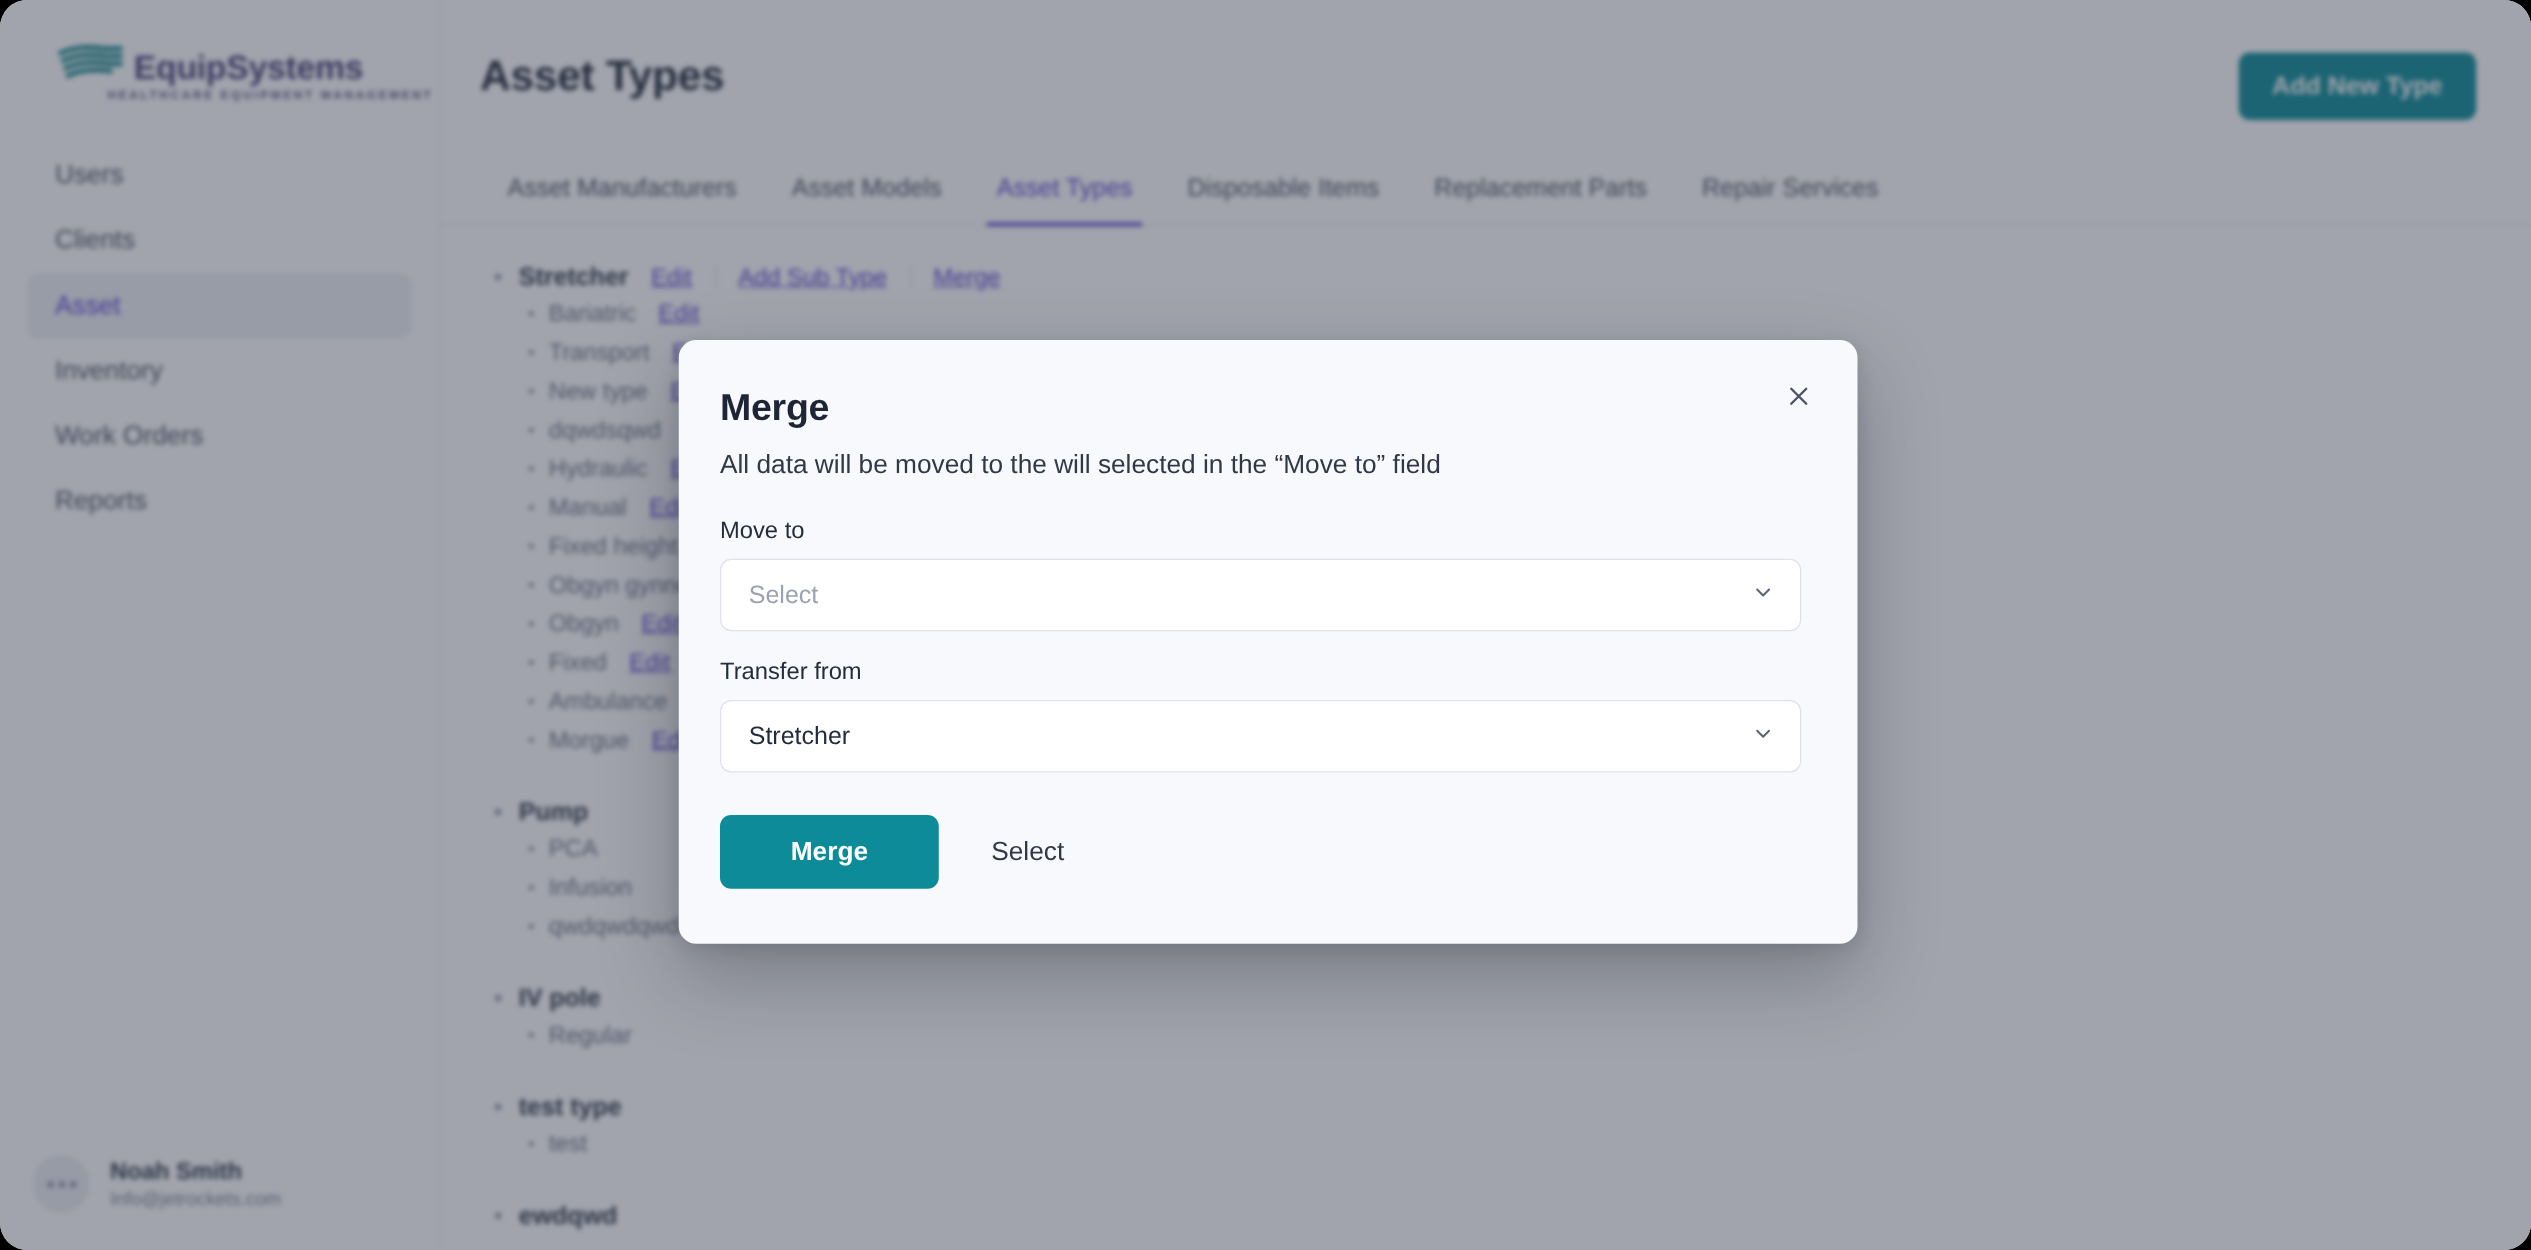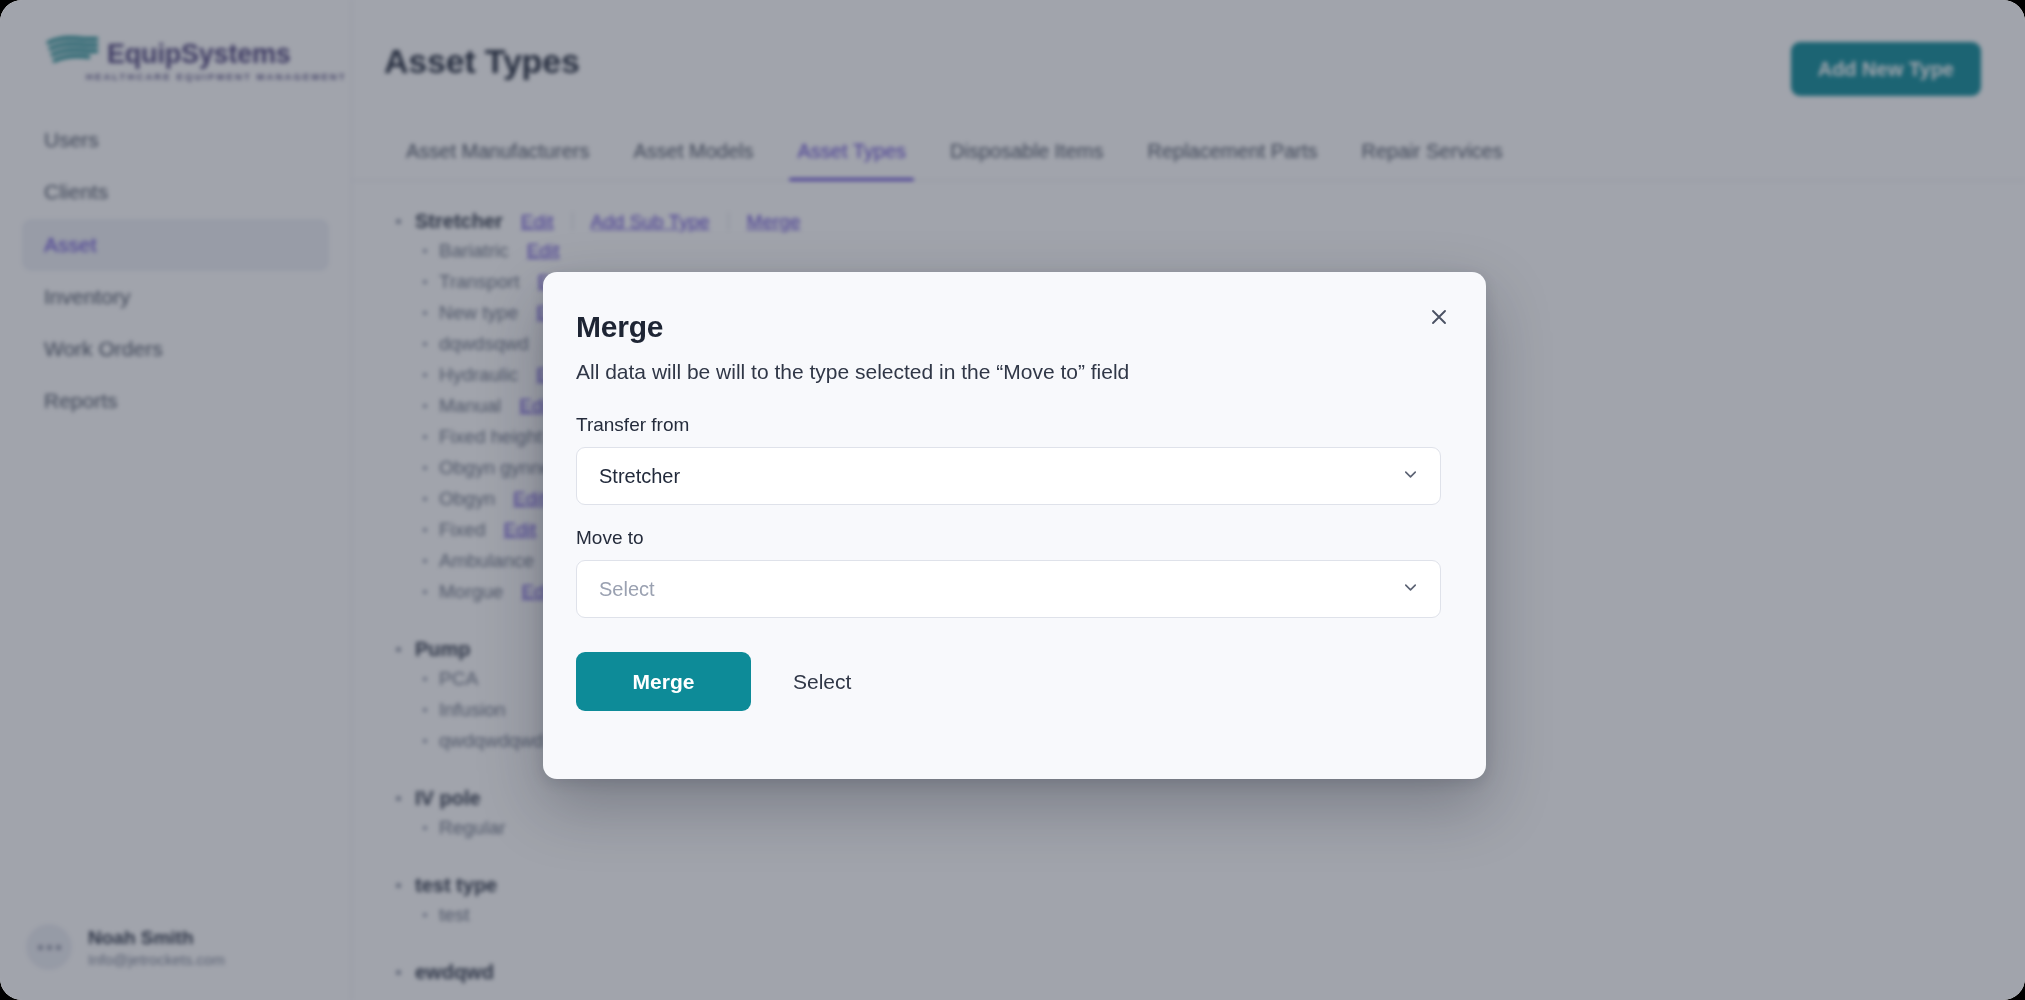--- a/index.html
+++ b/index.html
@@ -136,21 +136,21 @@
     position: absolute; inset: 0; z-index: 60;
     display: flex; align-items: flex-start; justify-content: center;
   }
   .modal {
     position: absolute;
     left: 543px; top: 272px;
     width: 943px;
     background: #f8f9fc;
     border-radius: 14px;
     box-shadow: 0 26px 64px rgba(20, 26, 40, 0.28), 0 4px 14px rgba(20,26,40,0.12);
-    padding: 38px 45px 68px 33px;
+    padding: 38px 45px 44px 33px;
   }
   .modal-close {
     position: absolute; top: 28px; right: 30px;
     width: 34px; height: 34px;
     display: flex; align-items: center; justify-content: center;
     color: #4b5263; background: none; border: none;
   }
   .modal-title {
     font-size: 30px; font-weight: 700; color: #1e2534;
     letter-spacing: -0.2px; margin-bottom: 16px;
@@ -390,45 +390,45 @@
   <div class="modal-layer">
     <div class="modal" role="dialog">
 
       <button class="modal-close">
         <svg width="22" height="22" viewBox="0 0 22 22" fill="none" stroke="currentColor" stroke-width="1.9" stroke-linecap="round">
           <path d="M5 5 L17 17 M17 5 L5 17"></path>
         </svg>
       </button>
 
       <div class="modal-title">Merge</div>
-      <div class="modal-desc">All data will be will to the type selected in the “Move to” field</div>
+      <div class="modal-desc">All data will be moved to the will selected in the “Move to” field</div>
+
+      <div class="field">
+        <div class="field-label">Move to</div>
+        <div class="select">
+          <span class="select-value placeholder">Select</span>
+          <span class="chev">
+            <svg width="19" height="19" viewBox="0 0 20 20" fill="none" stroke="currentColor" stroke-width="1.7" stroke-linecap="round" stroke-linejoin="round">
+                <path d="M5 8 L10 13 L15 8"></path>
+              </svg>
+          </span>
+        </div>
+      </div>
 
       <div class="field">
         <div class="field-label">Transfer from</div>
         <div class="select">
           <span class="select-value">Stretcher</span>
           <span class="chev">
             <svg width="19" height="19" viewBox="0 0 20 20" fill="none" stroke="currentColor" stroke-width="1.7" stroke-linecap="round" stroke-linejoin="round">
                 <path d="M5 8 L10 13 L15 8"></path>
               </svg>
           </span>
         </div>
       </div>
 
-      <div class="field">
-        <div class="field-label">Move to</div>
-        <div class="select">
-          <span class="select-value placeholder">Select</span>
-          <span class="chev">
-            <svg width="19" height="19" viewBox="0 0 20 20" fill="none" stroke="currentColor" stroke-width="1.7" stroke-linecap="round" stroke-linejoin="round">
-                <path d="M5 8 L10 13 L15 8"></path>
-              </svg>
-          </span>
-        </div>
-      </div>
-
       <div class="modal-actions">
         <button class="btn-merge">Merge</button>
         <button class="btn-cancel">Select</button>
       </div>
     </div>
   </div>
 </div>
 
 </body></html>

